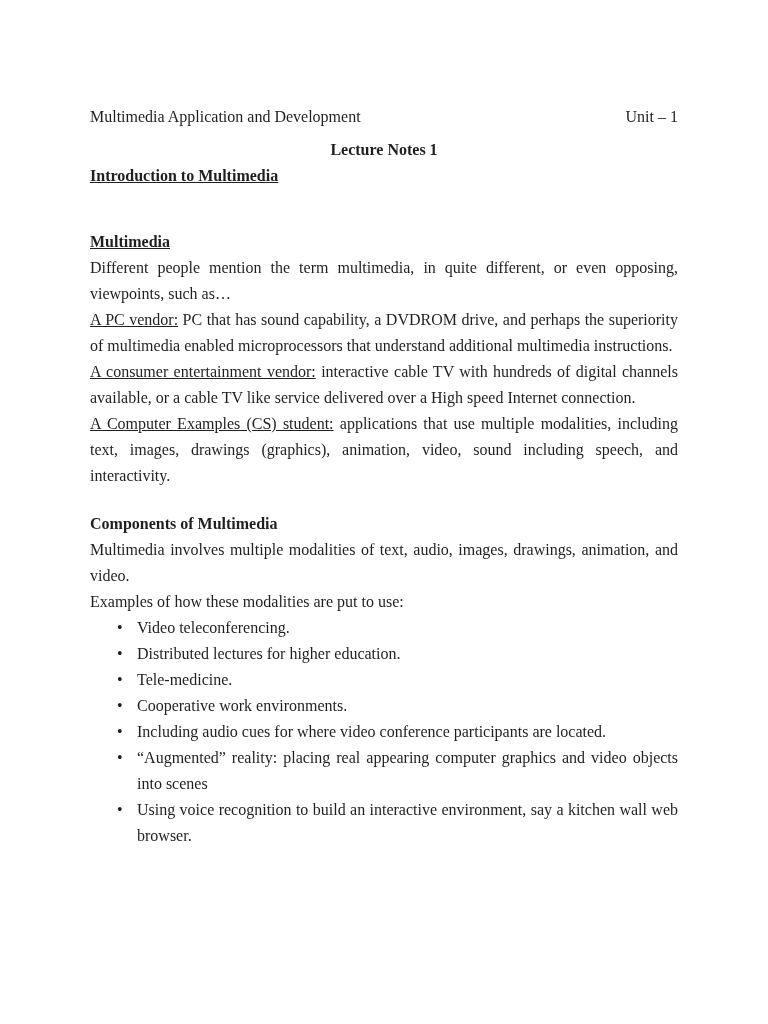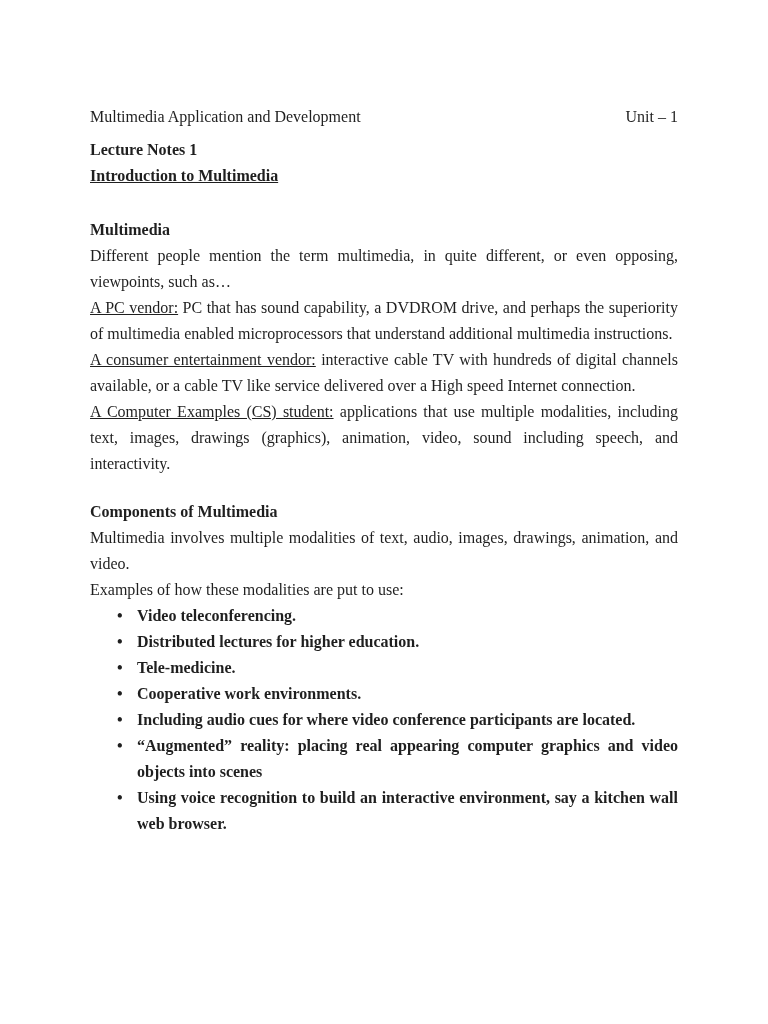--- a/index.html
+++ b/index.html
@@ -16,39 +16,38 @@
     line-height: 26px;
     color: #1f1f1f;
     overflow: hidden;
   }
   .doc-header {
     display: flex;
     justify-content: space-between;
     align-items: baseline;
   }
   .lecture-title {
-    text-align: left;
+    text-align: center;
     font-weight: bold;
     margin-top: 7px;
   }
   .doc-subtitle {
     font-weight: bold;
     text-decoration: underline;
   }
   .section-heading { font-weight: bold; }
-  .sec1-heading { margin-top: 28px; }
+  .sec1-heading { margin-top: 40px; text-decoration: underline; }
   .sec2-heading { margin-top: 22px; }
   .para { text-align: justify; }
   .def-lead { text-decoration: underline; }
   .bullet-list { }
   .bullet-item {
     position: relative;
     padding-left: 47px;
     text-align: justify;
-    font-weight: bold;
   }
   .bullet-item::before {
     content: "\2022";
     position: absolute;
     left: 27px;
     top: 0;
   }
 </style>
 </head>
 <body>

